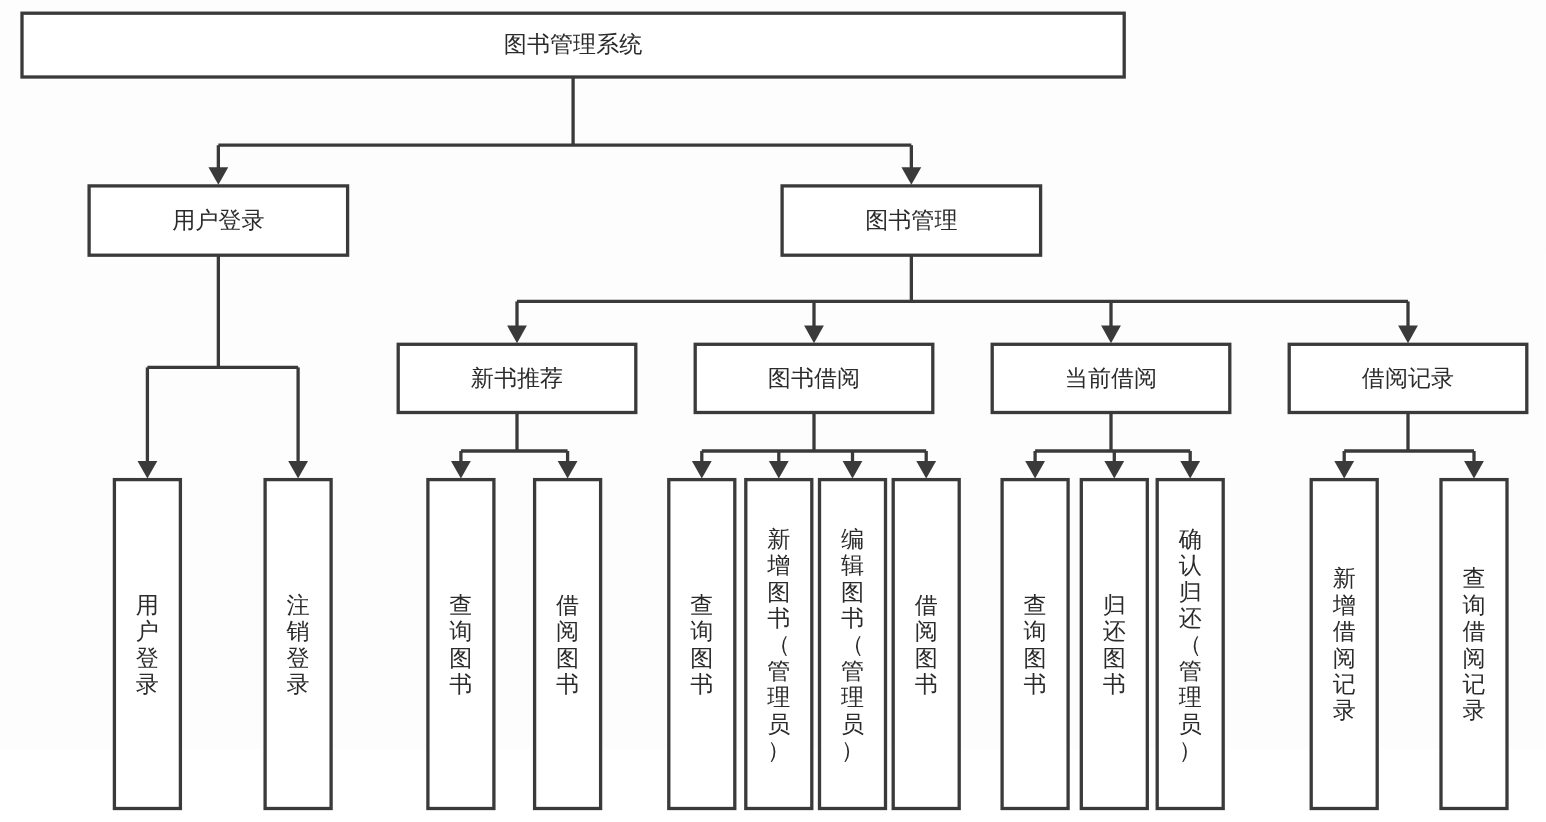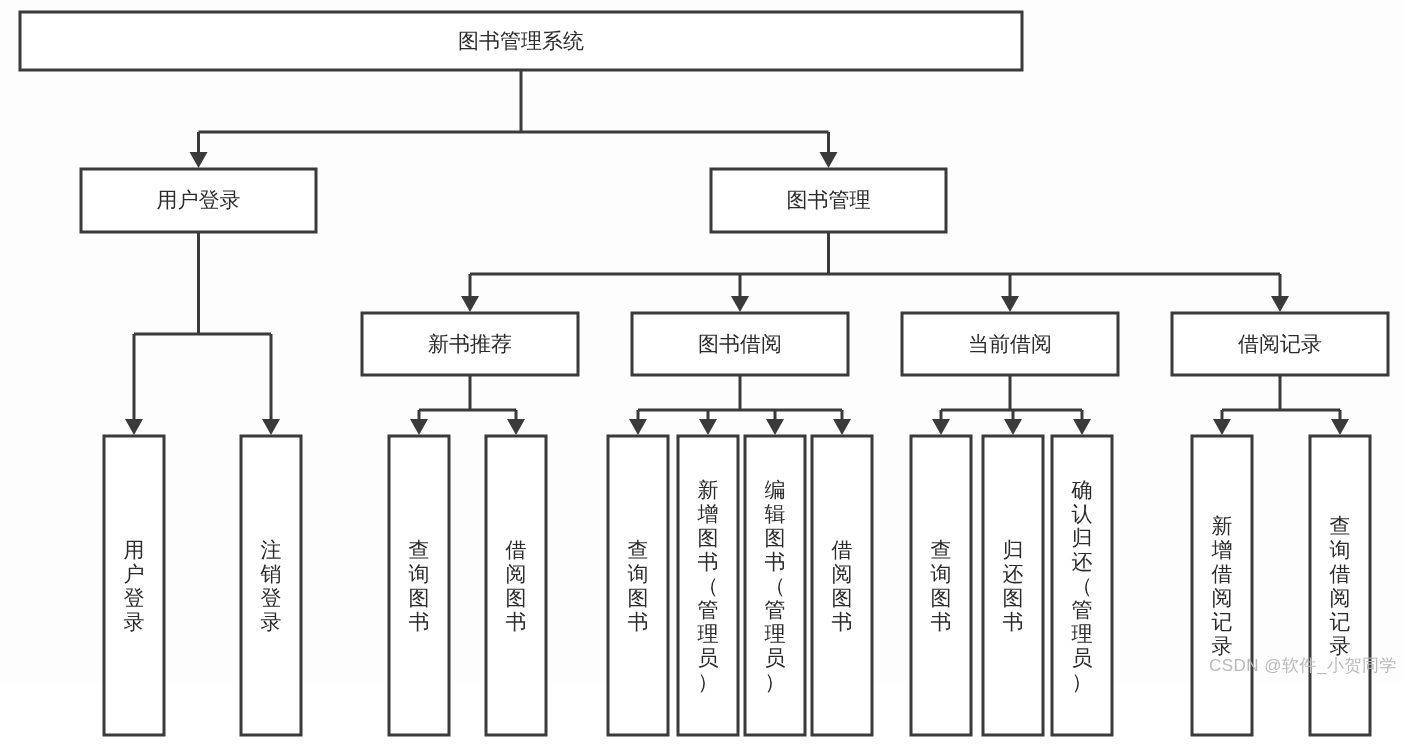--- a/index.html
+++ b/index.html
@@ -252,14 +252,13 @@
             <text x="1340" y="527.5" class="node-label label-v-char">查</text>
             <text x="1340" y="551.5" class="node-label label-v-char">询</text>
             <text x="1340" y="575.5" class="node-label label-v-char">借</text>
             <text x="1340" y="599.5" class="node-label label-v-char">阅</text>
             <text x="1340" y="623.5" class="node-label label-v-char">记</text>
             <text x="1340" y="647.5" class="node-label label-v-char">录</text>
           </g>
         </g>
       </g>
   </svg>
-  <div class="watermark">CSDN @软件_小贺同学</div>
 </div>
 
 </body></html>

